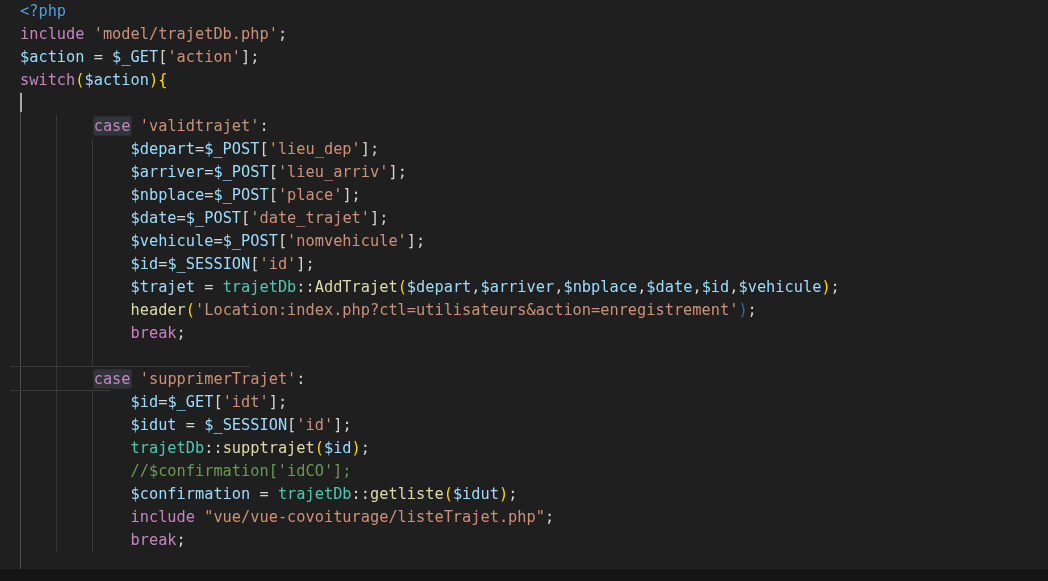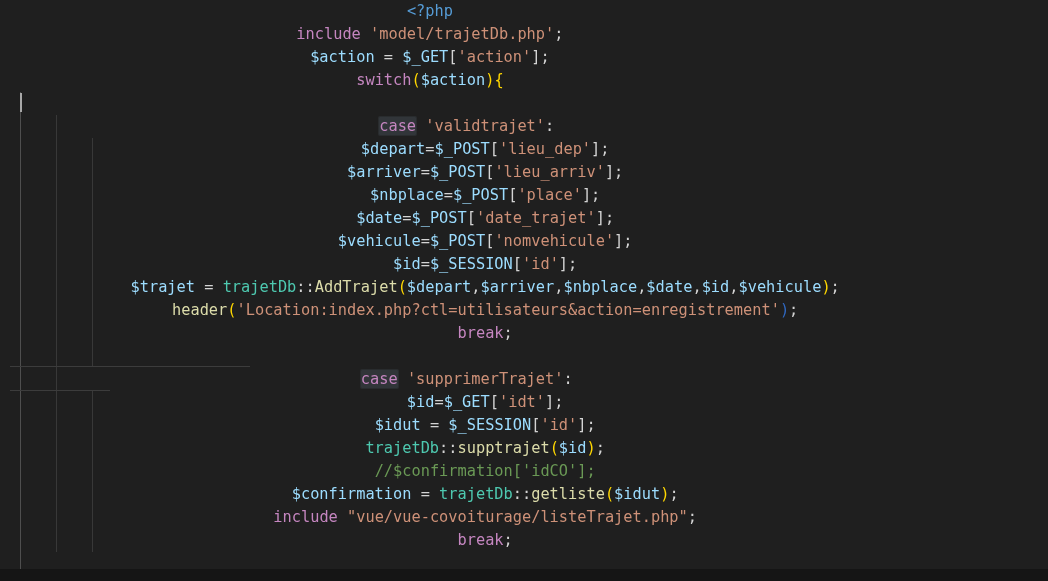--- a/index.html
+++ b/index.html
@@ -5,21 +5,20 @@
   html,body{margin:0;padding:0;background:#1f1f1f;}
   .editor{
     position:relative;
     width:1048px;height:581px;
     background:#1f1f1f;
     overflow:hidden;
     font-family:"DejaVu Sans Mono","Liberation Mono",monospace;
     font-size:15.3px;
     line-height:23px;
     cursor:text;
-    text-align:center;
   }
   .code{position:absolute;left:20px;top:0;white-space:pre;}
   .line{height:23px;white-space:pre;}
   .t-kwh{
     background:rgba(167,199,231,0.13);
     box-shadow:0 0 0 1px rgba(167,199,231,0.08);
     border-radius:1px;
   }
   .guide{position:absolute;background:#383838;pointer-events:none;}
   .guide.active{background:#4e4e4e;}

